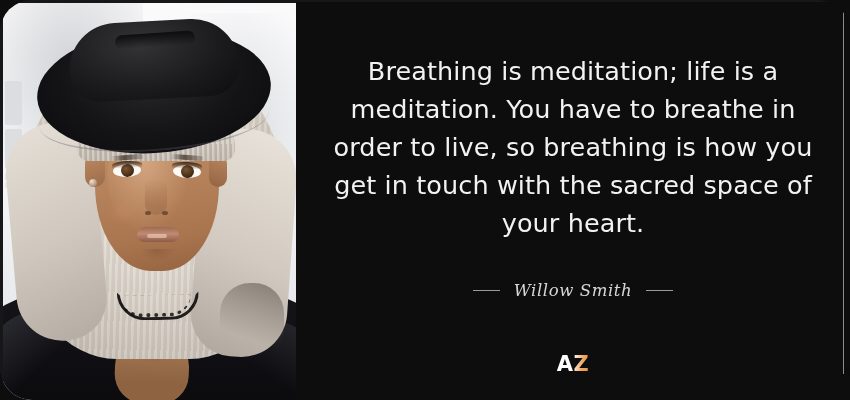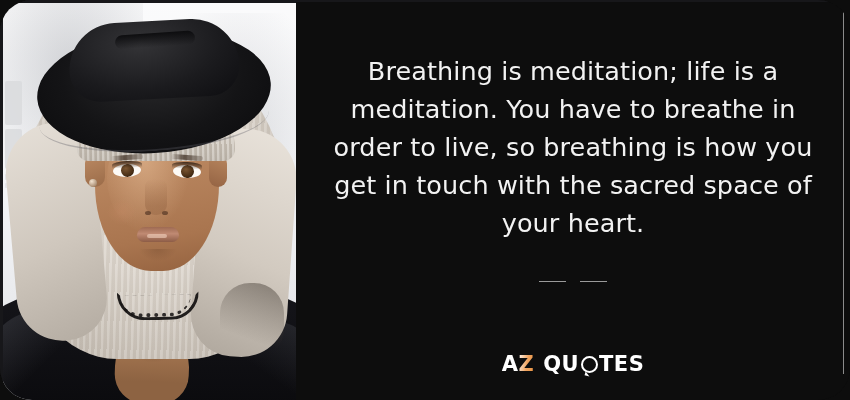--- a/index.html
+++ b/index.html
@@ -513,31 +513,27 @@
       <div class="choker"></div>
       <div class="choker-lace"></div>
     </div>
   </div>
 
   <div class="quote-panel">
     <p class="quote-text">Breathing is meditation; life is a meditation. You have to breathe in order to live, so breathing is how you get in touch with the sacred space of your heart.</p>
 
     <div class="author-row">
       <span class="author-dash"></span>
+      <span class="author-name">Willow Smith</span>
       <span class="author-dash"></span>
     </div>
 
     <div class="logo">
       <span class="logo-az">
         <span class="logo-a">A</span>
           <span class="logo-z">Z</span>
       </span>
-      <span class="logo-quotes">
-        <span>QU</span>
-          <span class="logo-bubble"></span>
-          <span>TES</span>
-      </span>
     </div>
   </div>
 
   <div class="edge-line-right"></div>
   <div class="edge-top"></div>
 </div>
 
 </body></html>

